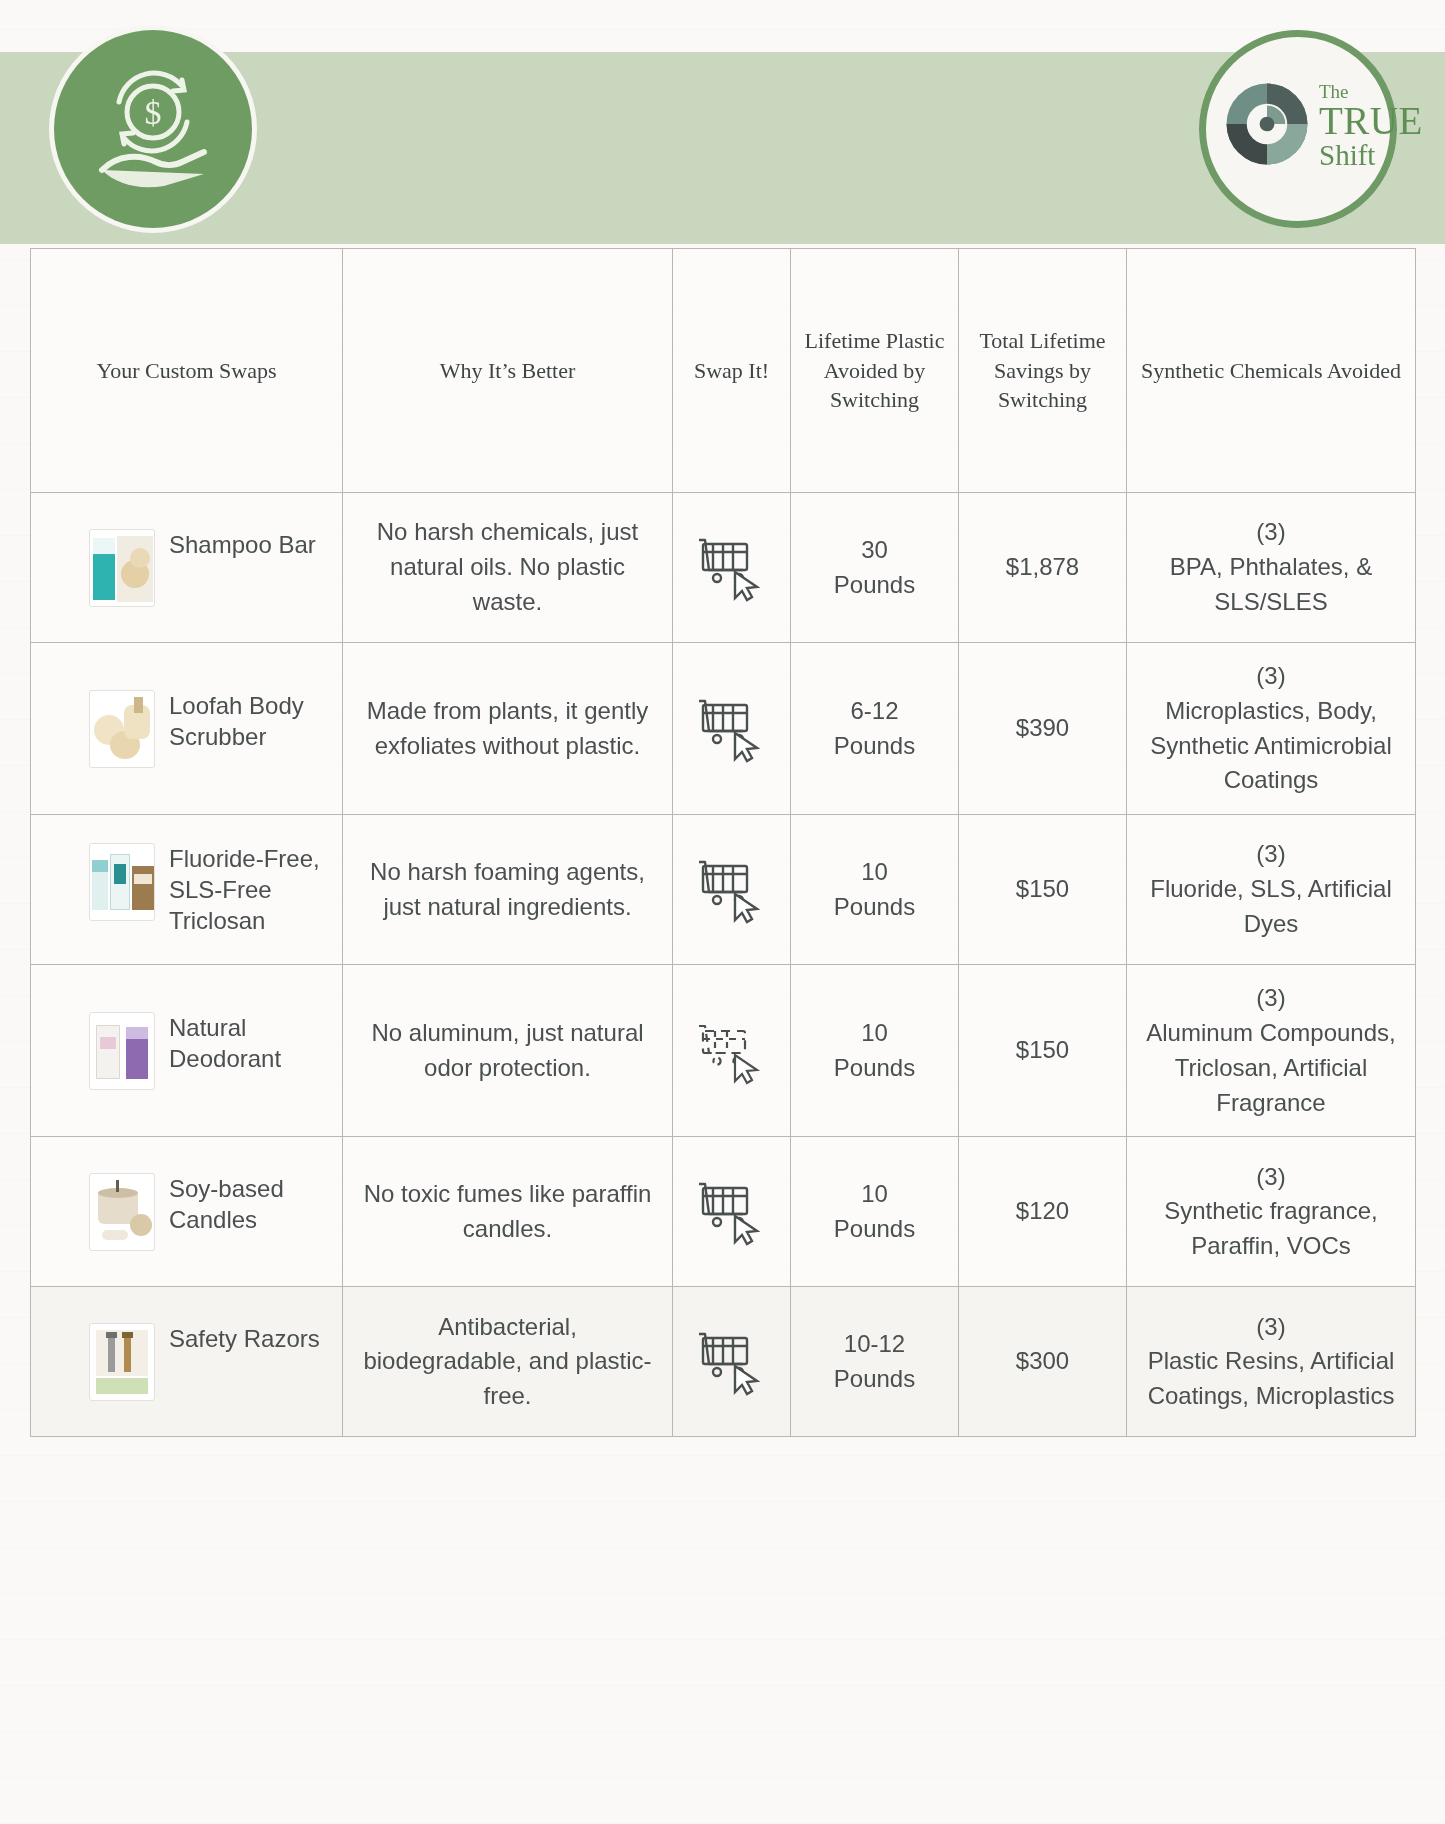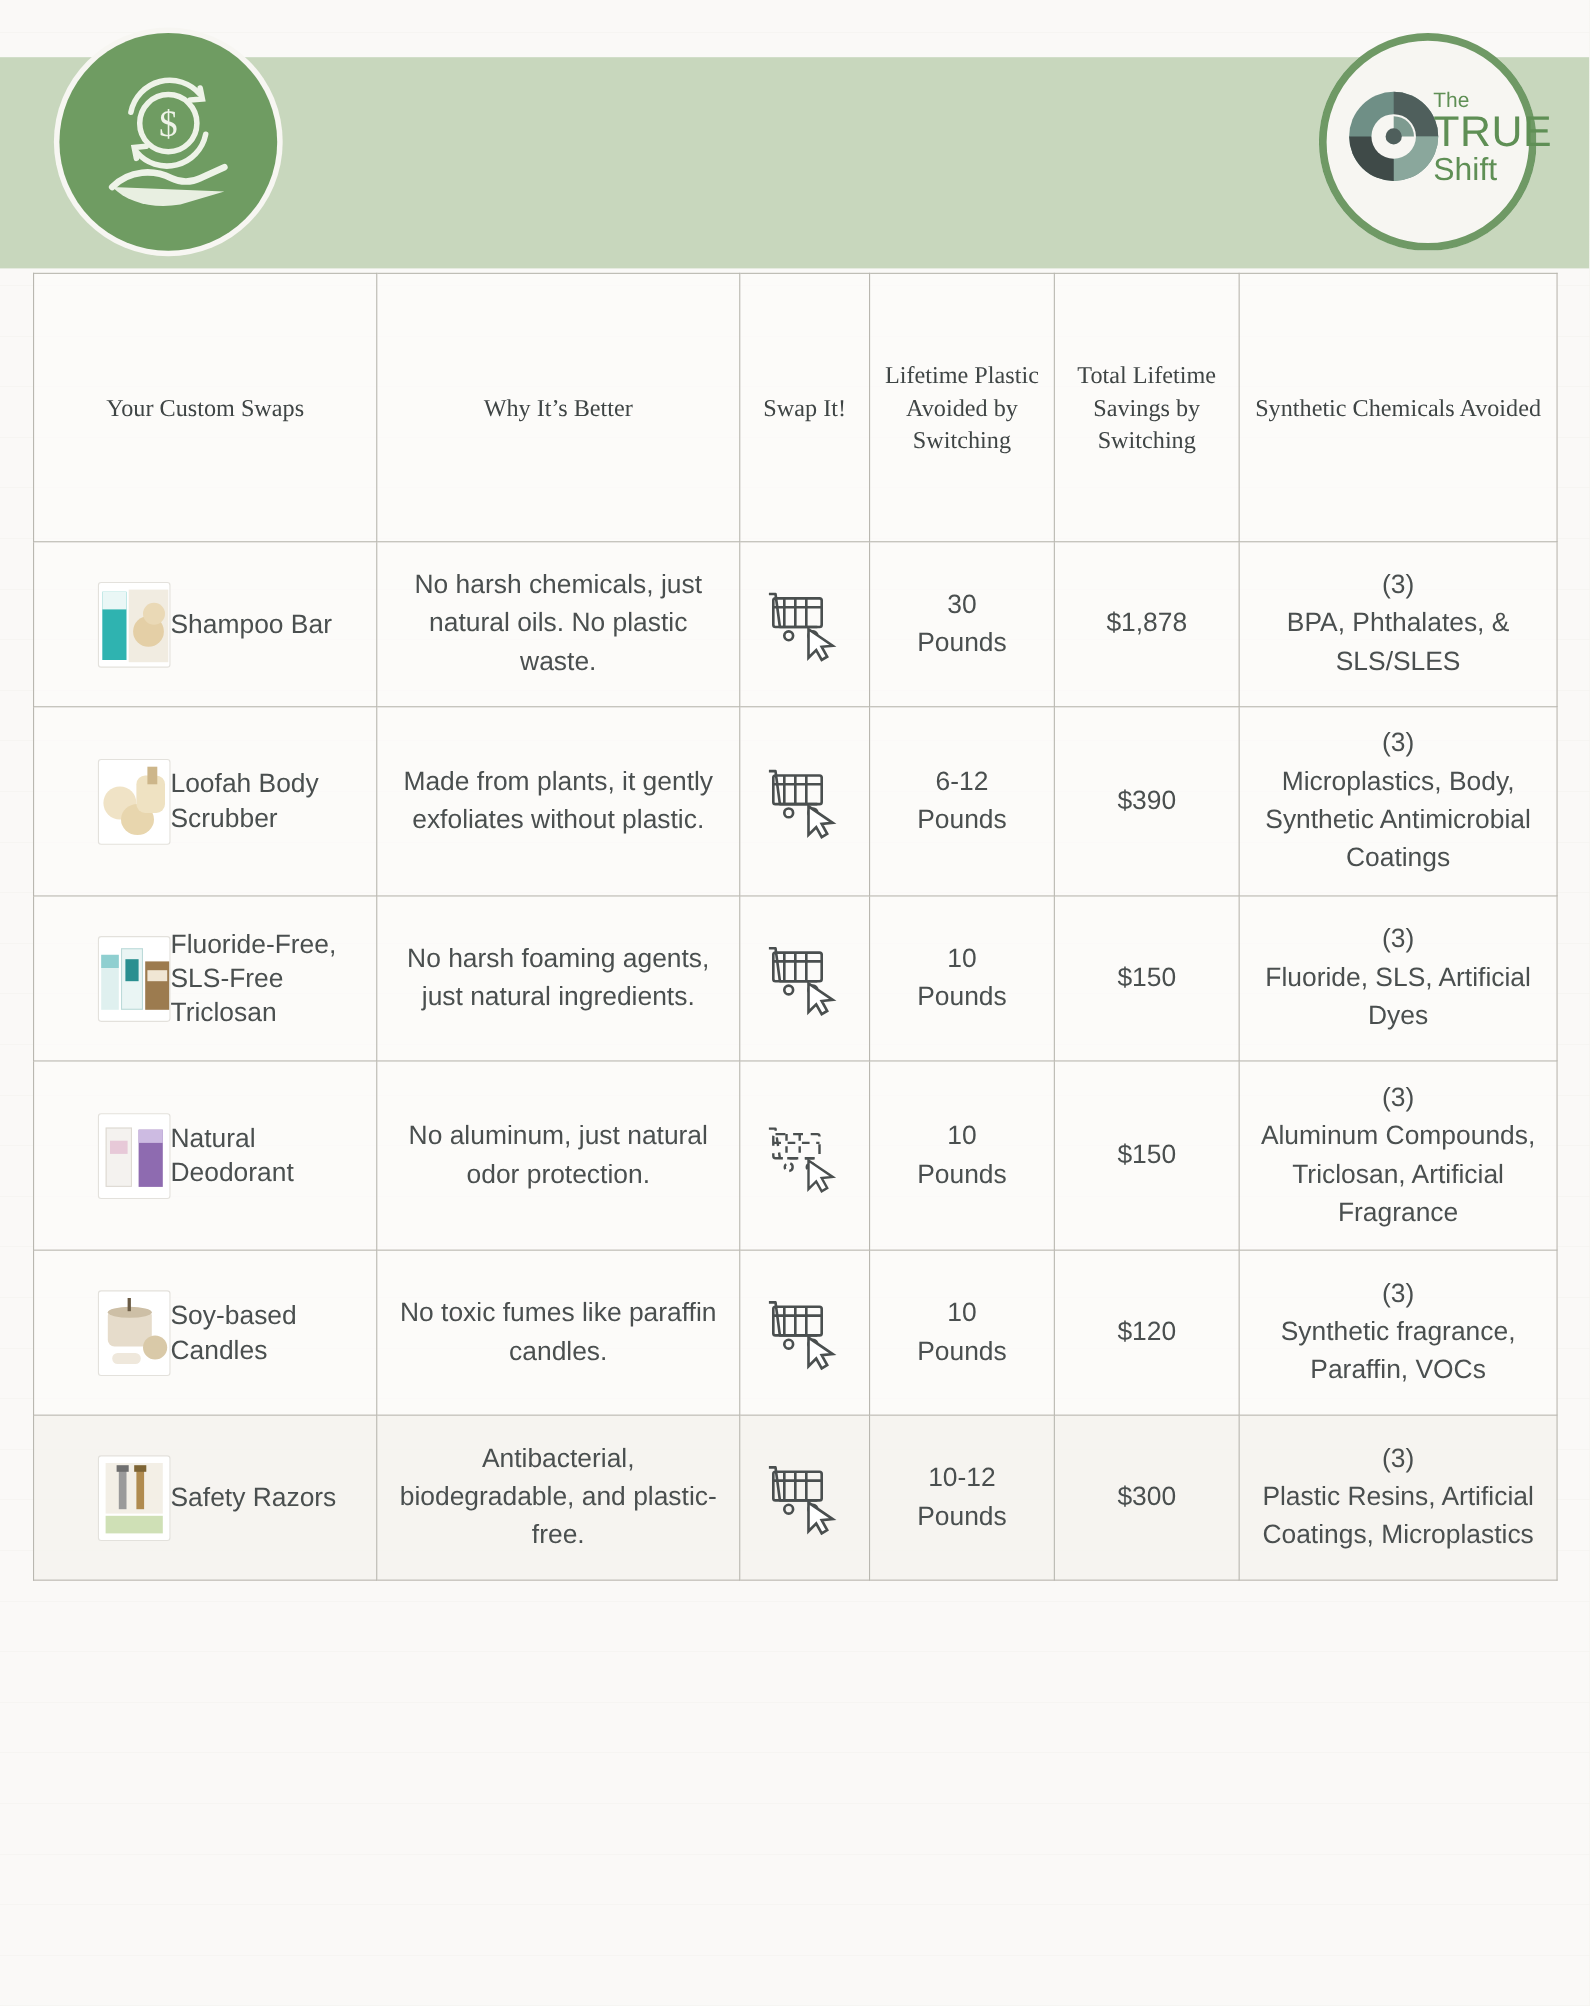--- a/index.html
+++ b/index.html
@@ -87,25 +87,25 @@
   }
   .logo-right .swirl {
     position: absolute;
     left: 22px;
     top: 48px;
     width: 92px;
     height: 92px;
   }
   .logo-right .wordmark {
     position: absolute;
-    left: 104px;
+    left: 120px;
     top: 52px;
     width: 92px;
     text-align: left;
-    font-family: Liberation Sans, sans-serif;
+    font-family: Liberation Serif, serif;
     color: #5f8f55;
     line-height: 1.02;
   }
   .wordmark .the { font-size: 19px; }
   .wordmark .true { font-size: 39px; letter-spacing: .5px; }
   .wordmark .shift { font-size: 29px; }
 
   
   .table-wrap {
     padding: 0 30px 30px 30px;
@@ -146,21 +146,21 @@
   tbody tr { height: 150px; }
 
   .swap-cell { padding: 10px 6px; }
   .reason-cell { padding: 16px 18px; }
   .chem-cell { padding: 16px 18px; }
   .num-cell { white-space: pre-line; }
 
   
   .prod {
     display: flex;
-    align-items: center;
+    gap: 14px;
     text-align: left;
     padding-left: 44px;
   }
   .thumb {
     flex: 0 0 auto;
     width: 66px;
     height: 78px;
     border-radius: 3px;
     position: relative;
     overflow: hidden;

